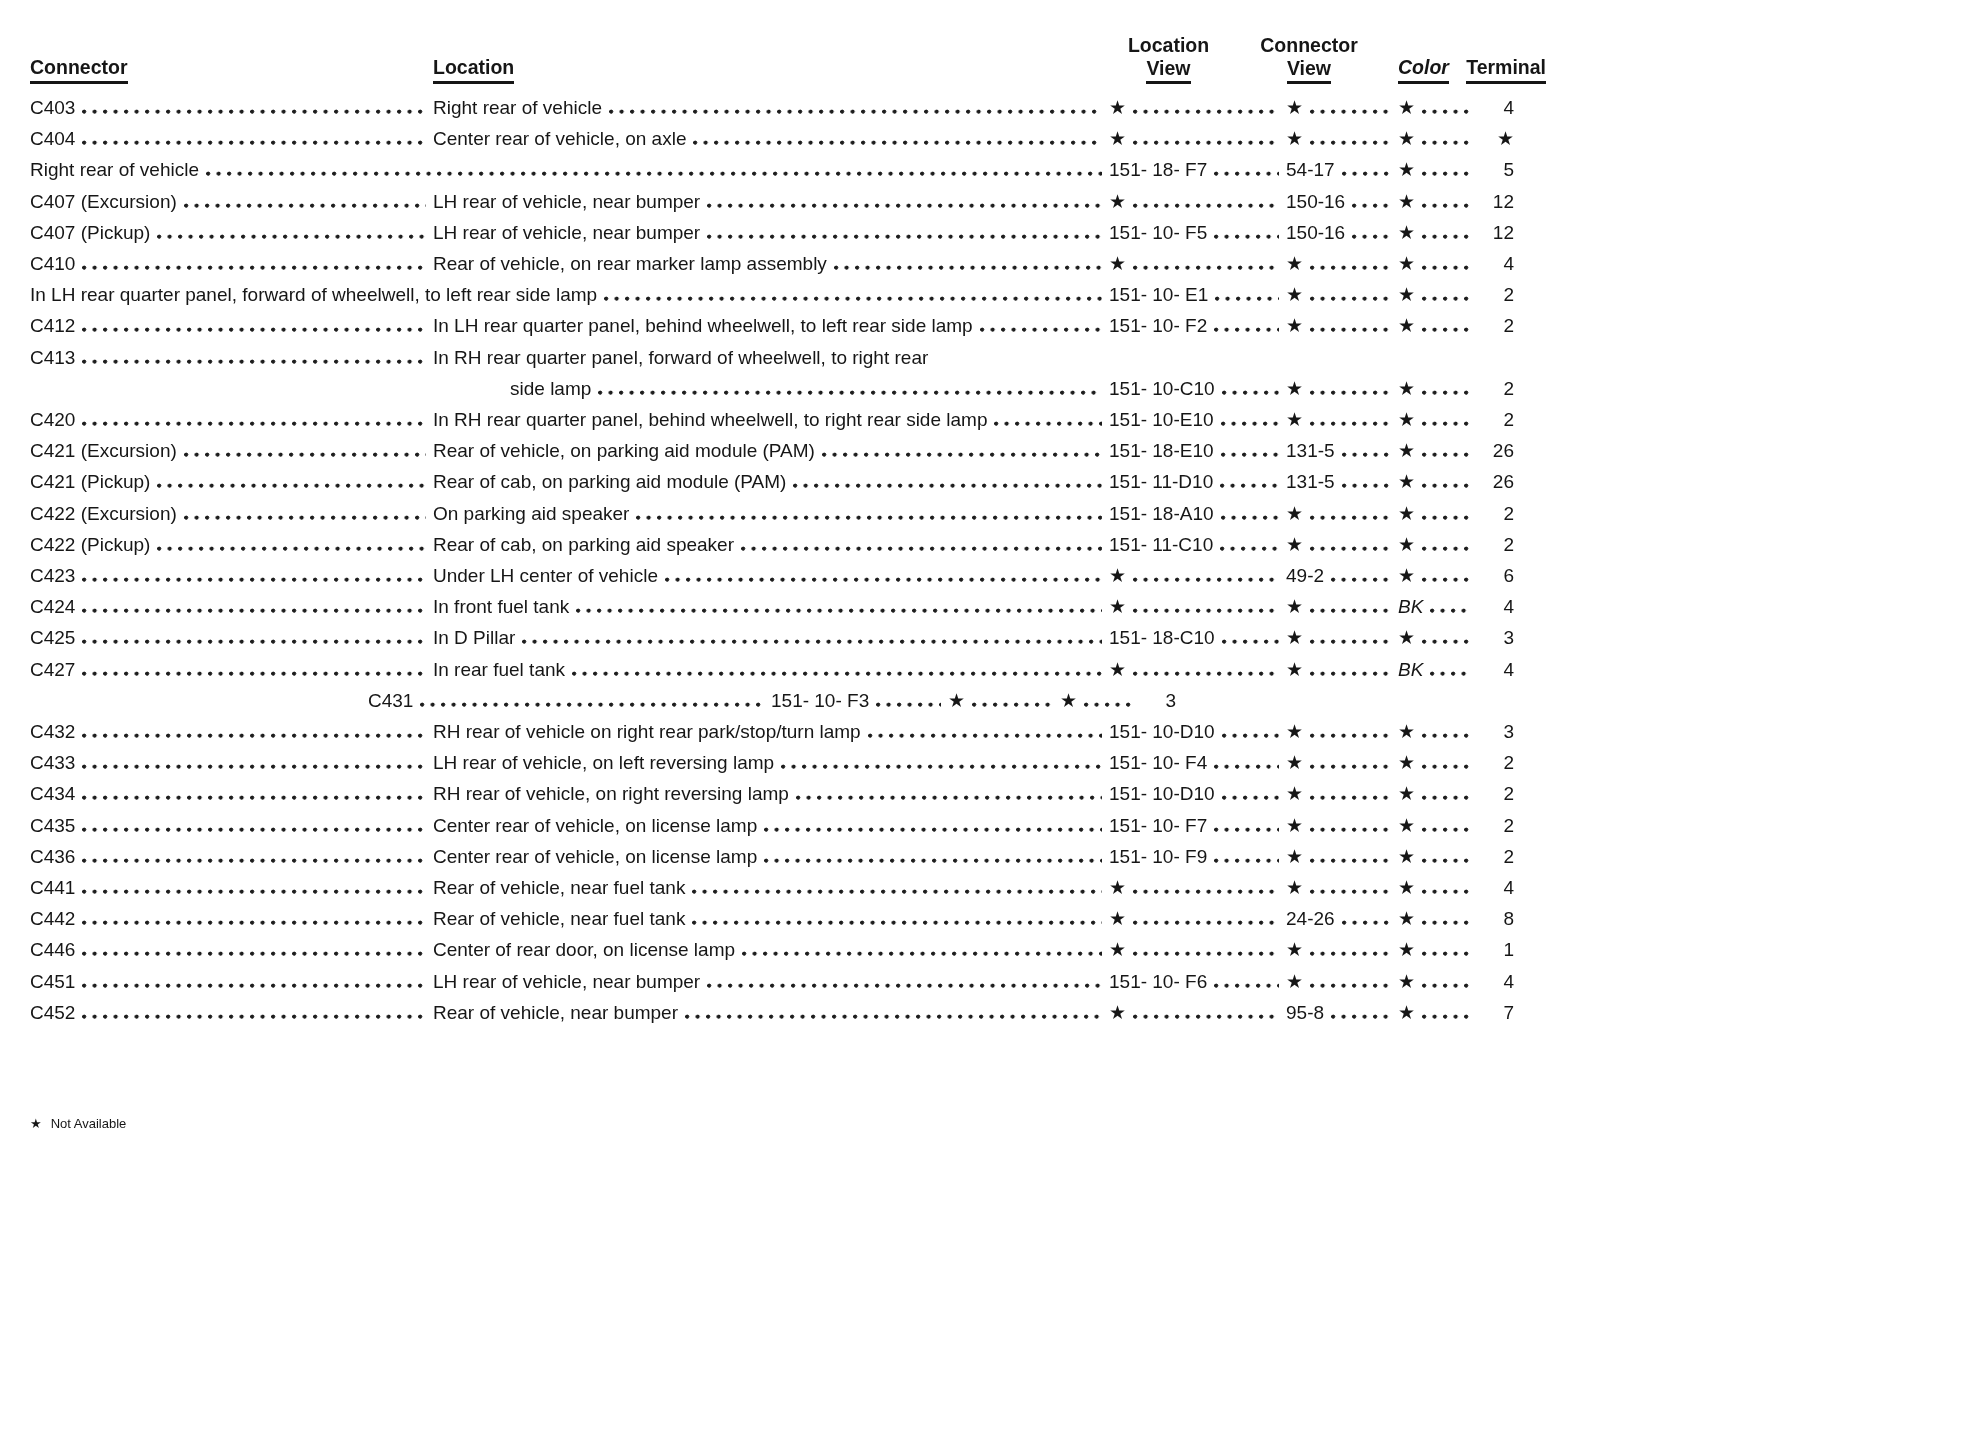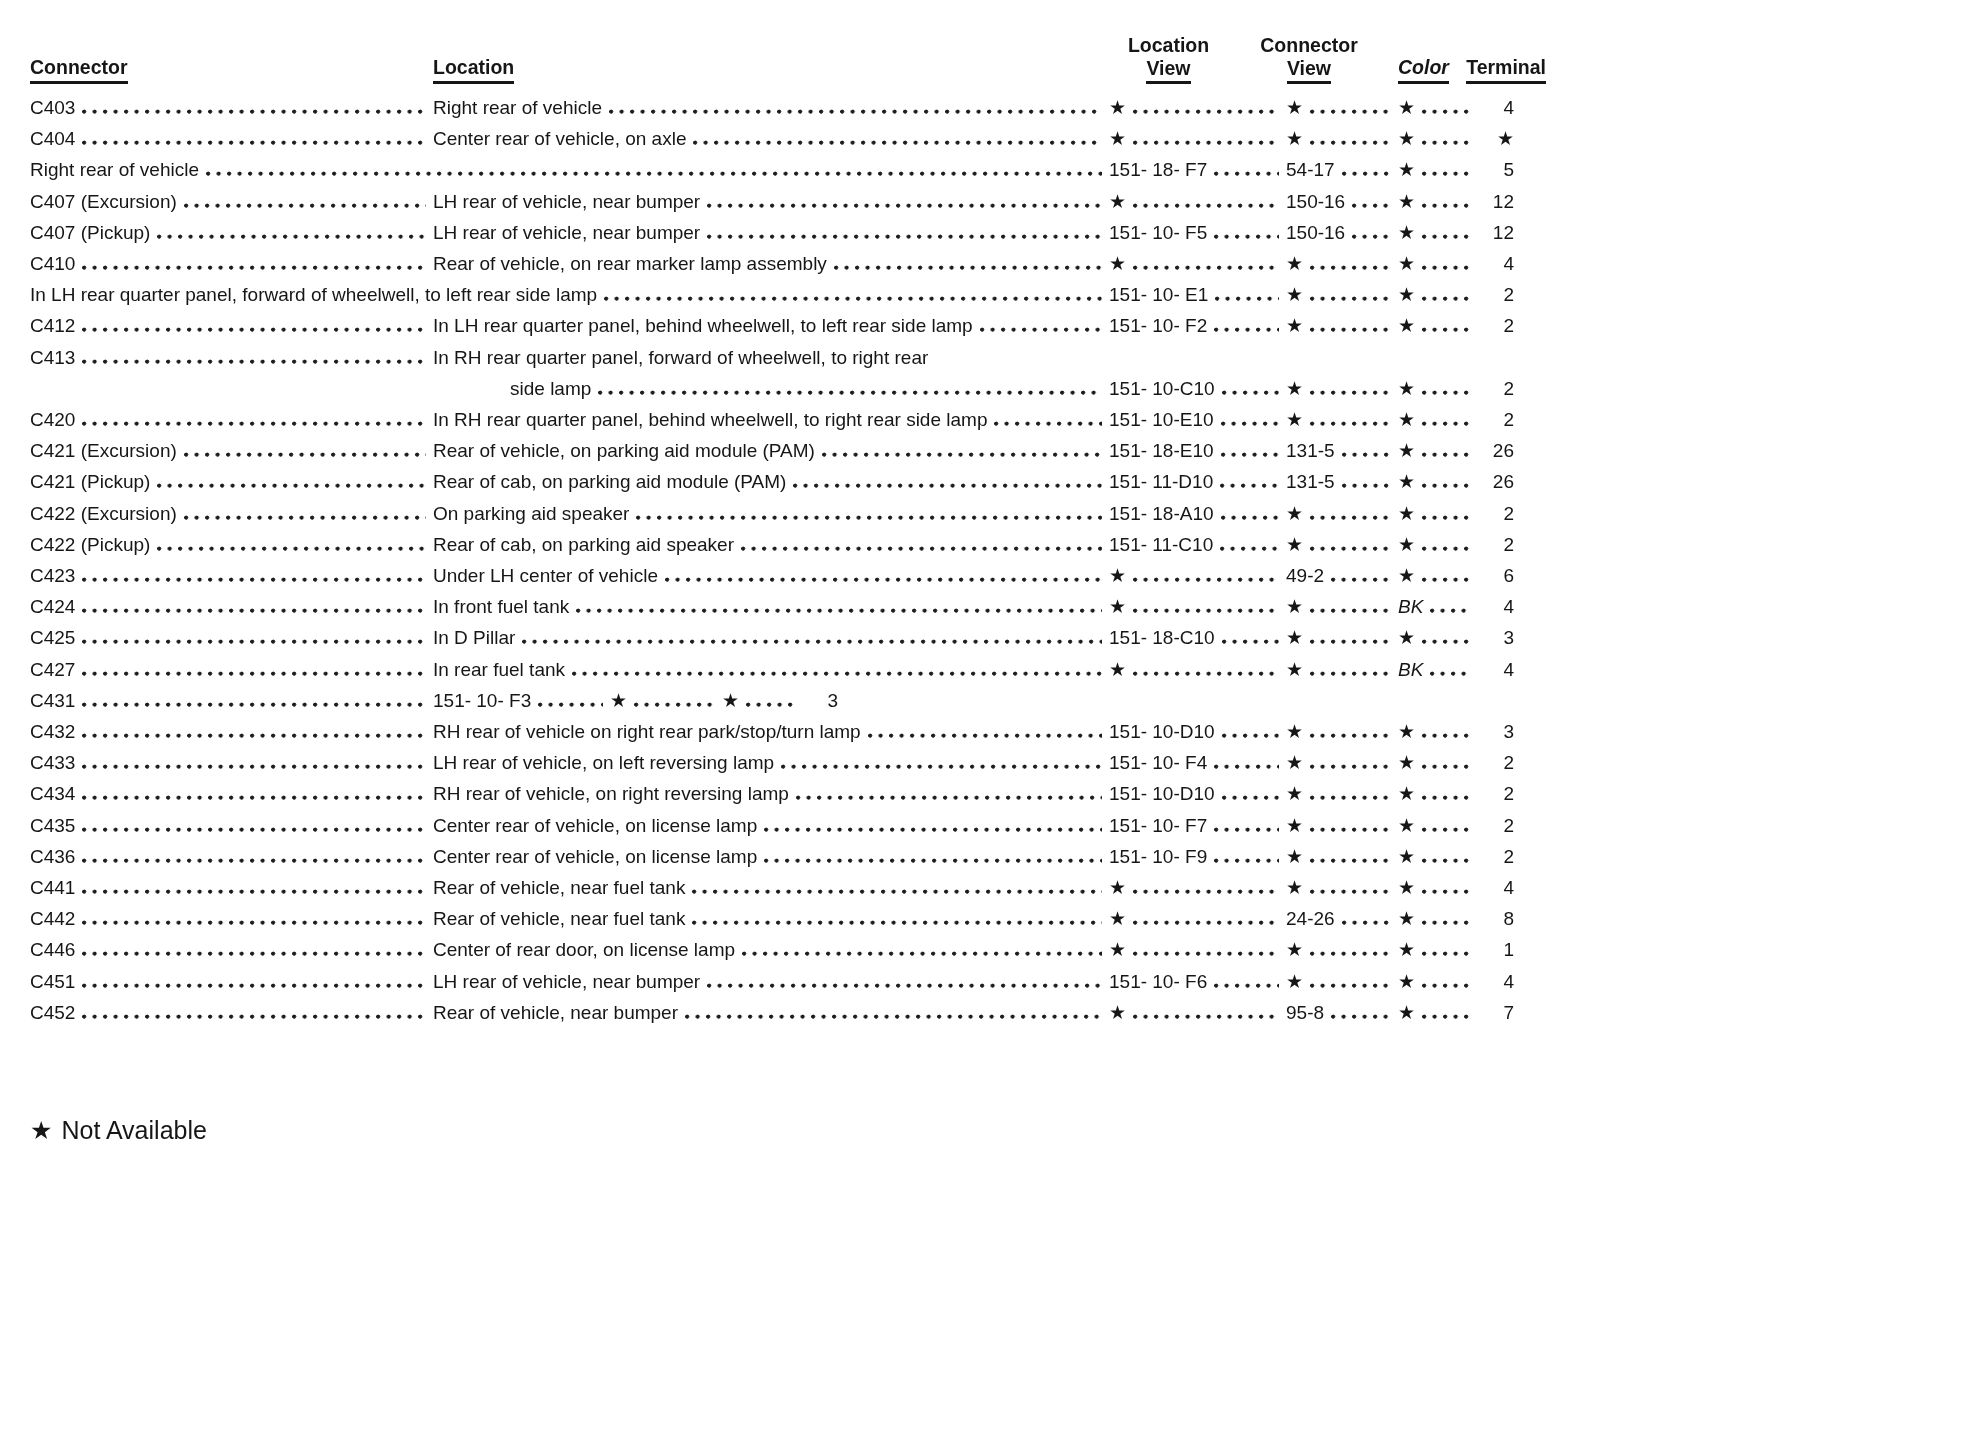--- a/index.html
+++ b/index.html
@@ -29,32 +29,32 @@
   .c-loc   { flex: 1 1 0; }
   .c-loc.indent { padding-left: 77px; }
   .c-lview { width: 177px; flex: none; }
   .c-cview { width: 112px; flex: none; }
   .c-color { width: 78px;  flex: none; font-style: italic; }
   .c-term  { width: 70px;  flex: none; justify-content: flex-end; }
   .row .c-term { padding-right: 32px; }
 
   
   #rows { margin-top: 8px; }
-  .row { display: flex; align-items: baseline; font-size: 19px; line-height: 31.2px; white-space: nowrap; }
+  .row { display: flex; align-items: baseline; font-size: 19px; line-height: 31.2px; white-space: nowrap; justify-content: center; }
   .val { white-space: nowrap; }
   .leader {
     flex: 1 1 14px; min-width: 8px; height: 5px; margin: 0 7px;
     background-image: radial-gradient(circle at 2.2px 2.6px, #1d1d1d 1.8px, transparent 2.3px);
     background-size: 10.5px 5px;
     background-repeat: repeat-x;
     background-position: left bottom;
   }
 
   
-  .footnote { margin-top: 88px; font-size: 25px; }
+  .footnote { margin-top: 88px; font-size: 13px; }
   .footnote .marker { margin-right: 9px; }
 </style>
 </head>
 <body>
 
 <div class="sheet">
 
   <div class="hdr-row">
     <span class="col c-conn">
       <span class="ul">Connector</span>

